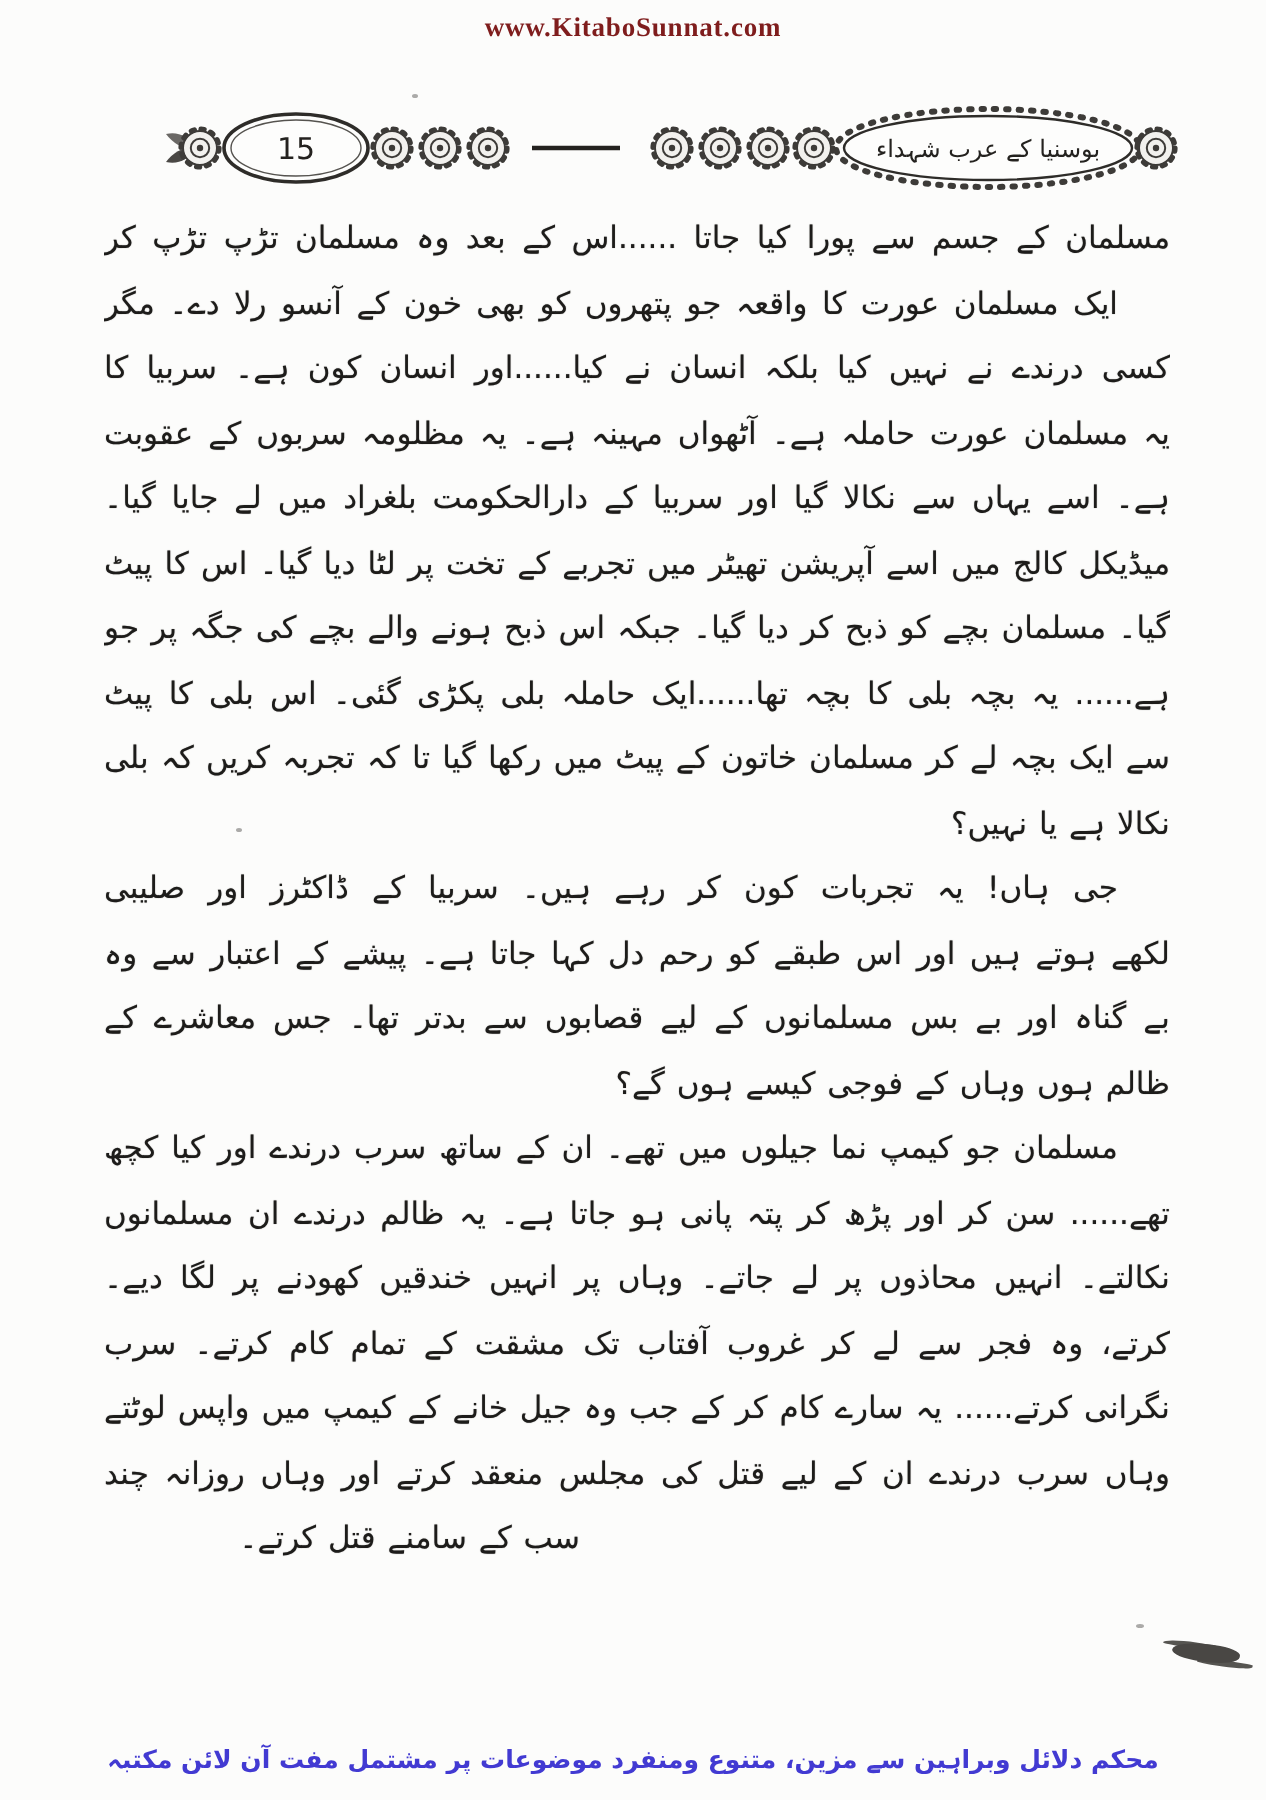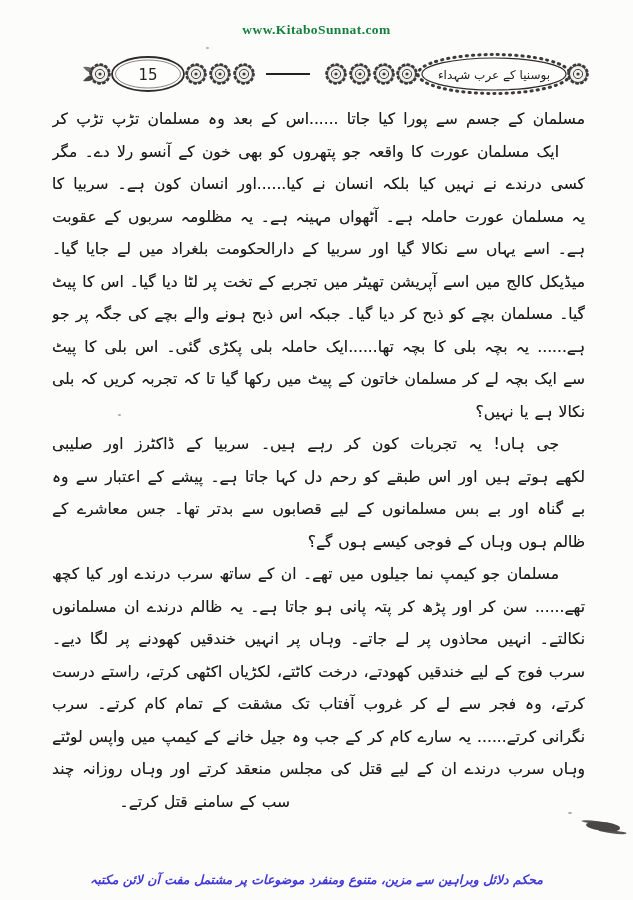--- a/index.html
+++ b/index.html
@@ -26,35 +26,35 @@
     height:32.5px;line-height:32.5px;overflow:hidden;
     text-align:justify;text-align-last:justify;
     word-spacing:1px;
   }
   .line.full-indent{padding-right:26px;}
   .line.end{text-align:right;text-align-last:right;}
   .line.end-offset{text-align:center;text-align-last:right;padding-right:295px;}
   .footer-line{
     position:absolute;top:872px;left:0;width:100%;
     direction:rtl;text-align:center;
-    font-size:12.5px;font-weight:bold;font-style:italic;
+    font-size:12.5px;font-weight:bold;
   }
   .speck{position:absolute;background:#5a5855;border-radius:50%;opacity:.5;}
   .smudge{
     position:absolute;top:822px;left:586px;width:34px;height:9px;
     background:#2a2825;border-radius:60% 40% 55% 45%;
     transform:rotate(8deg);opacity:.85;
     box-shadow:-8px -3px 0 -3px #3a3834, 10px 4px 0 -3px #3a3834;
   }
   svg text{font-family:"DejaVu Sans",sans-serif;}
 </style>
 </head>
 <body>
 
-<div class="watermark" style="color:#15803d;margin-top:16px;">www.KitaboSunnat.com</div>
+<div class="watermark" style="color:#7f1d1d;">www.KitaboSunnat.com</div>
 
 <svg class="ornament-band" width="633" height="46" viewBox="0 0 633 46">
   <defs>
     <g id="rosette">
       <circle r="8.5" fill="#f2f1ee" stroke="#3d3b38" stroke-width="1"></circle>
       <circle r="9.5" fill="none" stroke="#3d3b38" stroke-width="2.6" stroke-dasharray="1.6 3.4" stroke-linecap="round"></circle>
       <circle r="4.6" fill="none" stroke="#3d3b38" stroke-width="1"></circle>
       <circle r="1.6" fill="#3d3b38"></circle>
     </g>
     <g id="leaf">
@@ -107,21 +107,20 @@
       <div class="line full">ہے...... یہ بچہ بلی کا بچہ تھا......ایک حاملہ بلی پکڑی گئی۔ اس بلی کا پیٹ پھاڑا گیا۔ وہاں</div>
       <div class="line full">سے ایک بچہ لے کر مسلمان خاتون کے پیٹ میں رکھا گیا تا کہ تجربہ کریں کہ بلی کا بچہ نشوونما</div>
       <div class="line end">نکالا ہے یا نہیں؟</div>
       <div class="line full-indent">جی ہاں! یہ تجربات کون کر رہے ہیں۔ سربیا کے ڈاکٹرز اور صلیبی طلباء...... جو پڑھے</div>
       <div class="line full">لکھے ہوتے ہیں اور اس طبقے کو رحم دل کہا جاتا ہے۔ پیشے کے اعتبار سے وہ رحم دل طبقہ بھی</div>
       <div class="line full">بے گناہ اور بے بس مسلمانوں کے لیے قصابوں سے بدتر تھا۔ جس معاشرے کے ڈاکٹر ایسے</div>
       <div class="line end">ظالم ہوں وہاں کے فوجی کیسے ہوں گے؟</div>
       <div class="line full-indent">مسلمان جو کیمپ نما جیلوں میں تھے۔ ان کے ساتھ سرب درندے اور کیا کچھ کر رہے</div>
       <div class="line full">تھے...... سن کر اور پڑھ کر پتہ پانی ہو جاتا ہے۔ یہ ظالم درندے ان مسلمانوں کو جیلوں سے</div>
       <div class="line full">نکالتے۔ انہیں محاذوں پر لے جاتے۔ وہاں پر انہیں خندقیں کھودنے پر لگا دیے۔ مسلمان</div>
-      <div class="line full">سرب فوج کے لیے خندقیں کھودتے، درخت کاٹتے، لکڑیاں اکٹھی کرتے، راستے درست</div>
       <div class="line full">کرتے، وہ فجر سے لے کر غروب آفتاب تک مشقت کے تمام کام کرتے۔ سرب فوجی ان کی</div>
       <div class="line full">نگرانی کرتے...... یہ سارے کام کر کے جب وہ جیل خانے کے کیمپ میں واپس لوٹتے تو</div>
       <div class="line full">وہاں سرب درندے ان کے لیے قتل کی مجلس منعقد کرتے اور وہاں روزانہ چند مسلمانوں کو</div>
       <div class="line end-offset">سب کے سامنے قتل کرتے۔</div>
     </div>
 </main>
 
 <div class="smudge"></div>
 <div class="speck" style="top:812px;left:568px;width:4px;height:2px;"></div>
 <div class="speck" style="top:47px;left:206px;width:3px;height:2px;"></div>

